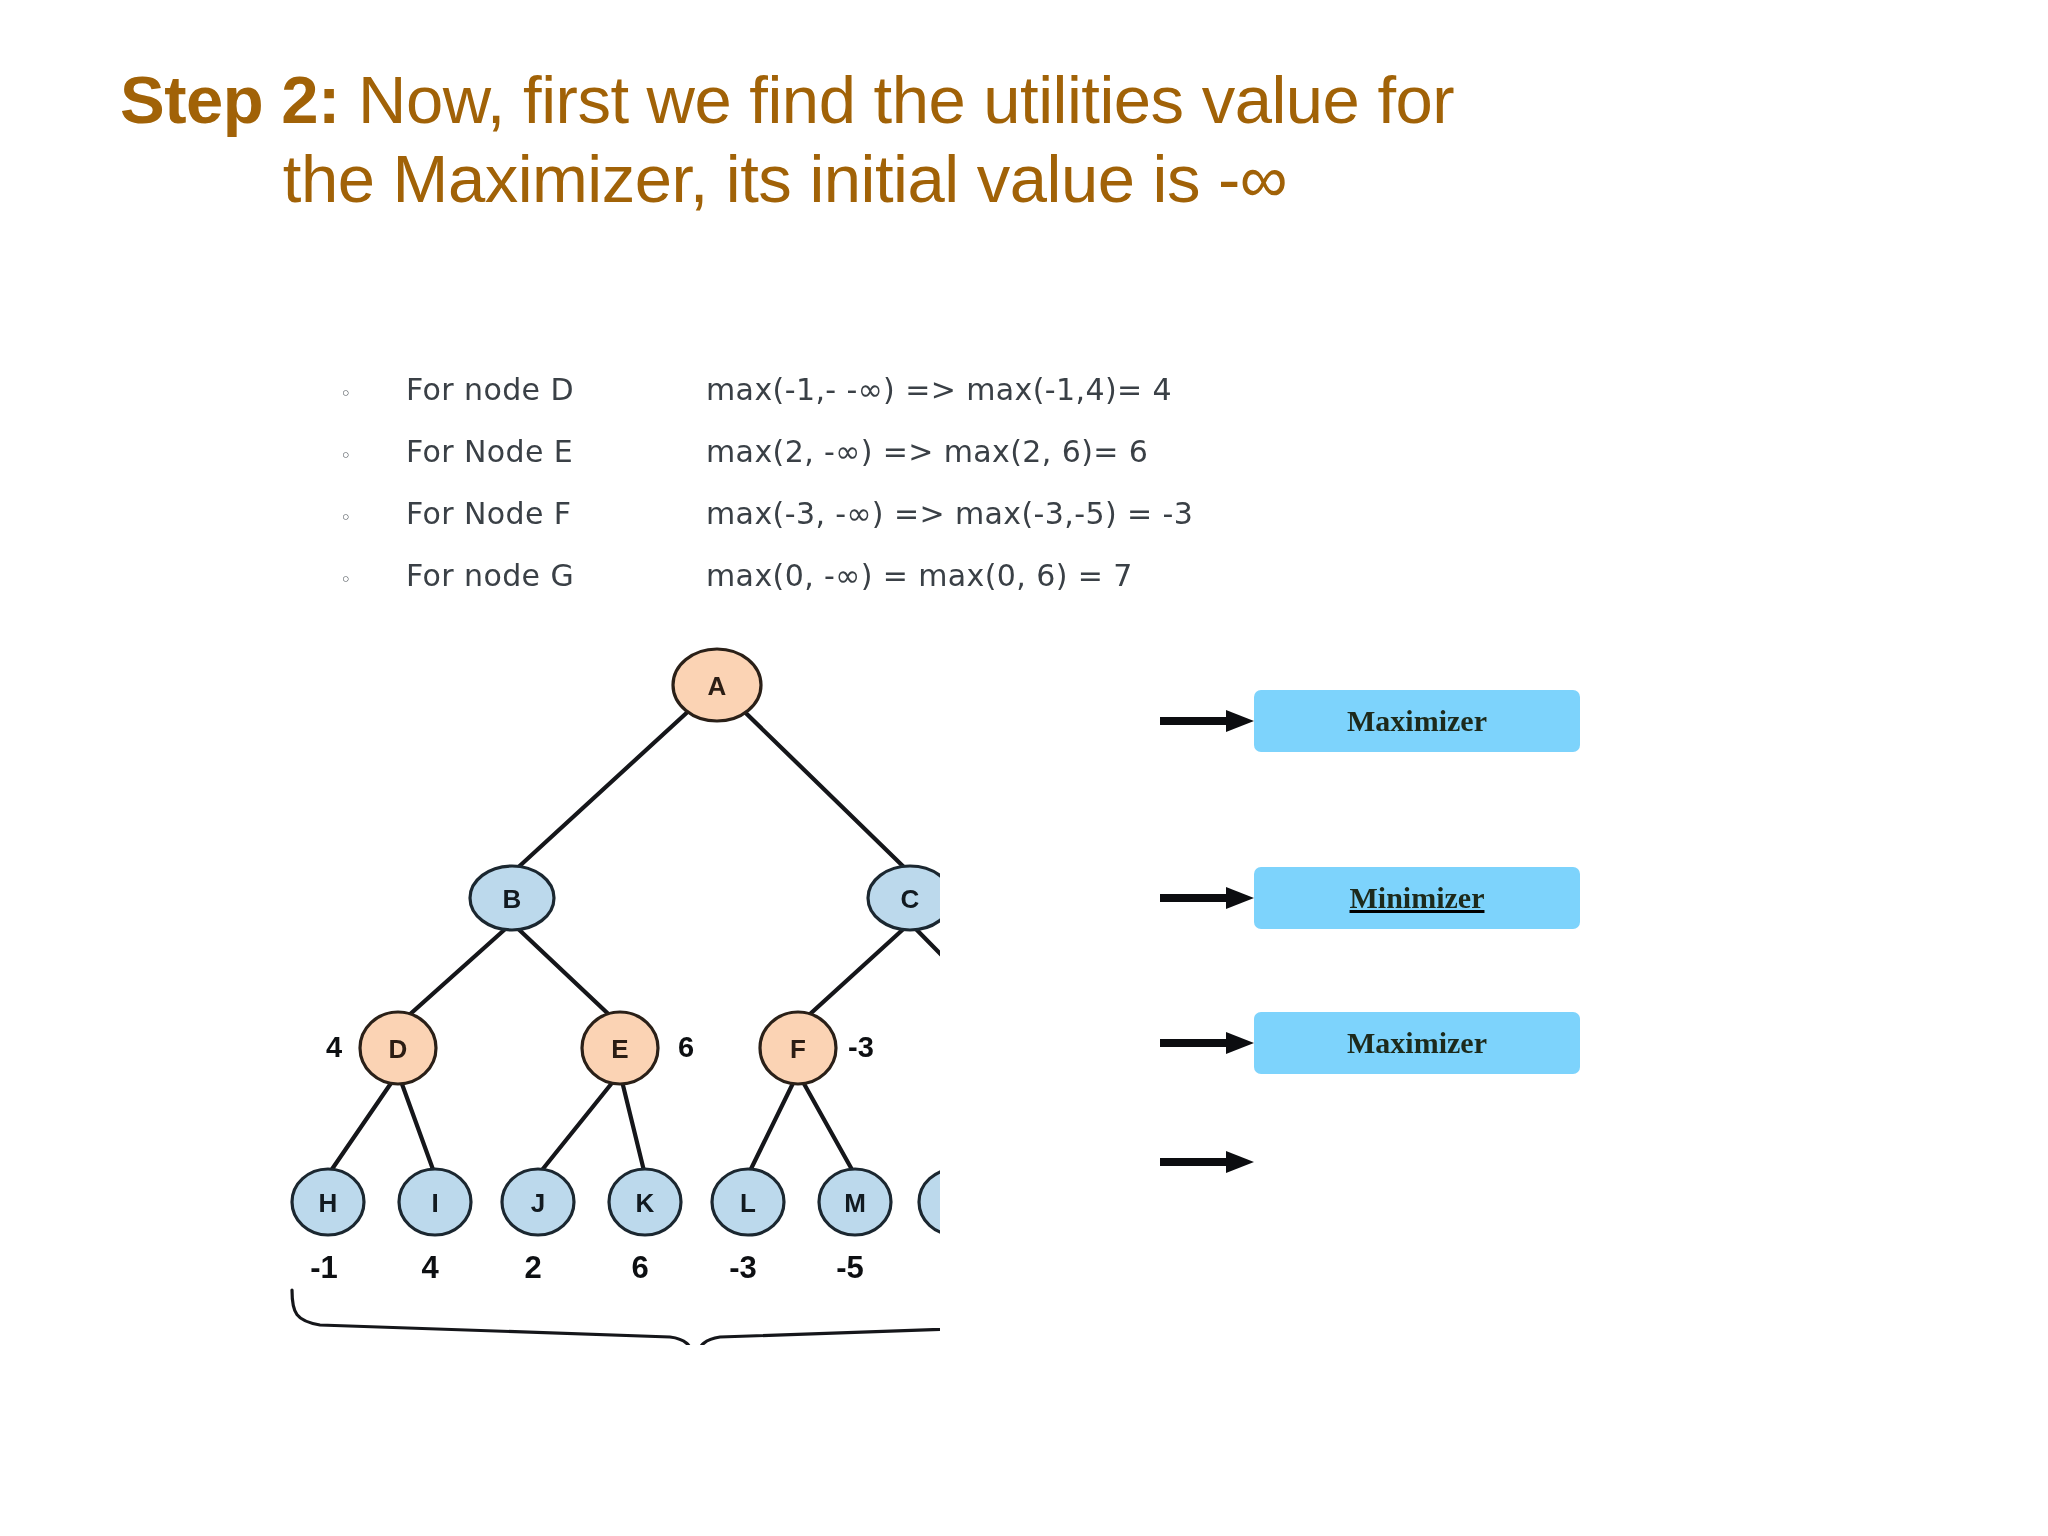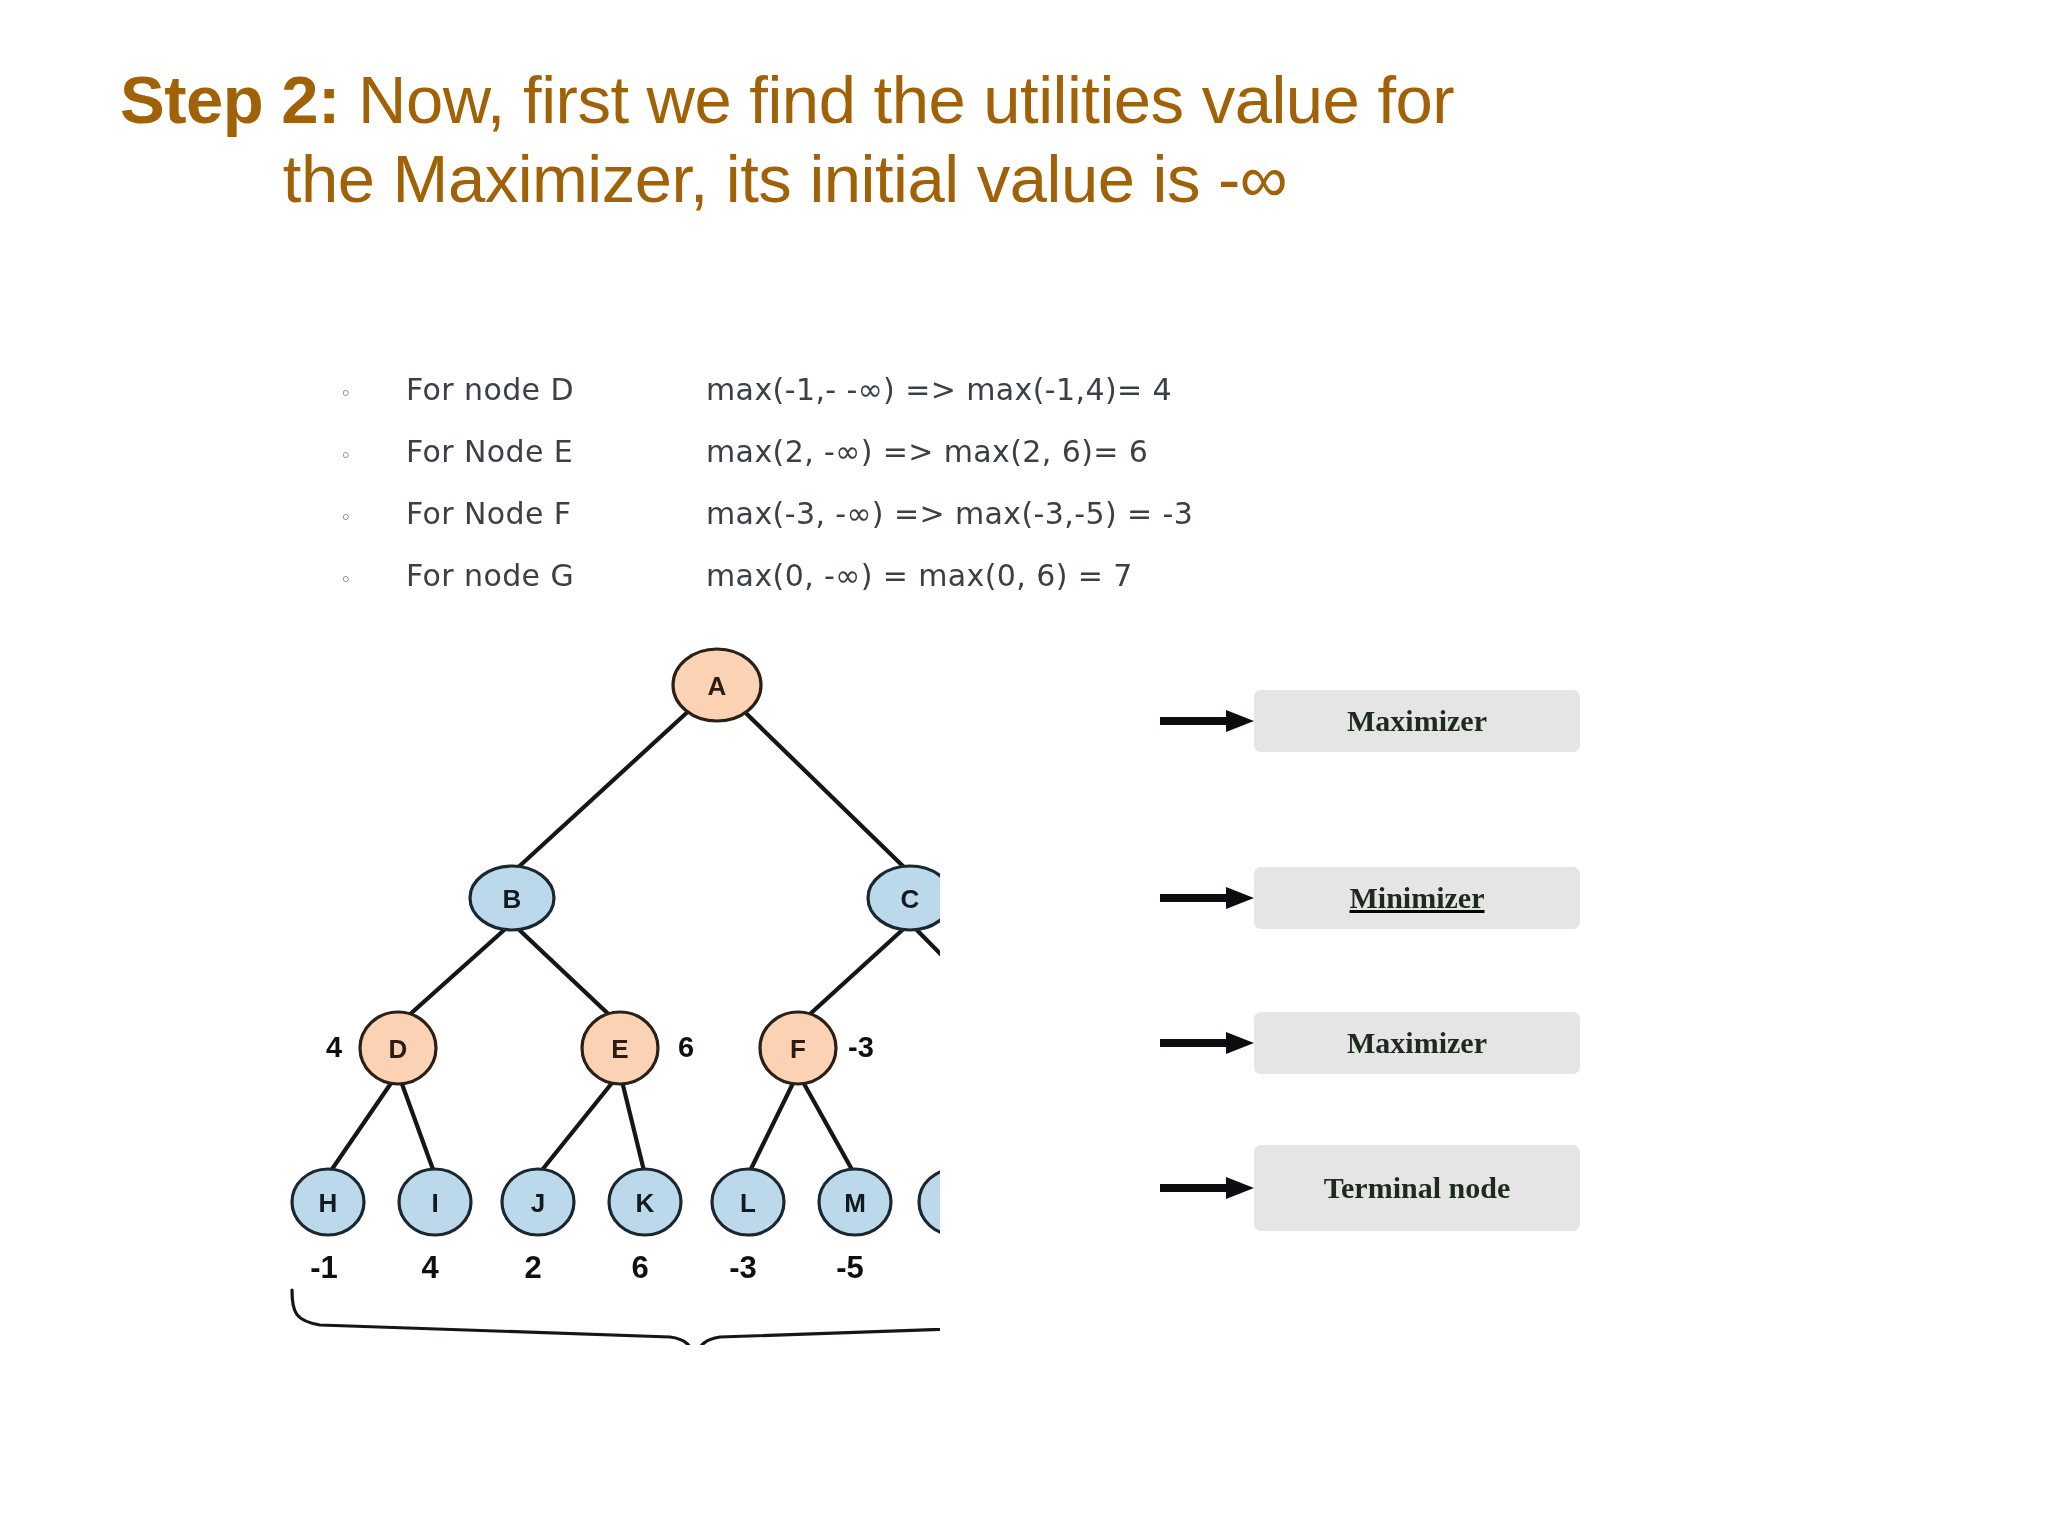--- a/index.html
+++ b/index.html
@@ -149,21 +149,21 @@
     align-items: center;
   }
   .legend-arrow {
     width: 94px;
     height: 34px;
     flex: none;
     position: relative;
   }
   .legend-box {
     flex: 1;
-    background: #e5e5e5;
+    background: #7dd3fc;
     border-radius: 7px;
     color: #1d2a1c;
     font-family: "Liberation Serif", serif;
     font-weight: 700;
     font-size: 30px;
     text-align: center;
     display: flex;
     align-items: center;
     justify-content: center;
     line-height: 1.22;
@@ -349,16 +349,15 @@
     <span class="legend-box" style="height:62px;">Maximizer</span>
   </div>
 
   <div class="legend-row" style="top:455px;">
     <span class="legend-arrow">
       <svg width="94" height="34" viewBox="0 0 94 34">
         <line x1="0" y1="17" x2="72" y2="17" stroke="#0c0d10" stroke-width="8"></line>
         <polygon points="66,6 94,17 66,28" fill="#0c0d10"></polygon>
       </svg>
     </span>
-    <span class="legend-box" style="height:86px;">Terminal node</span>
   </div>
 
 </div>
 
 </body></html>

